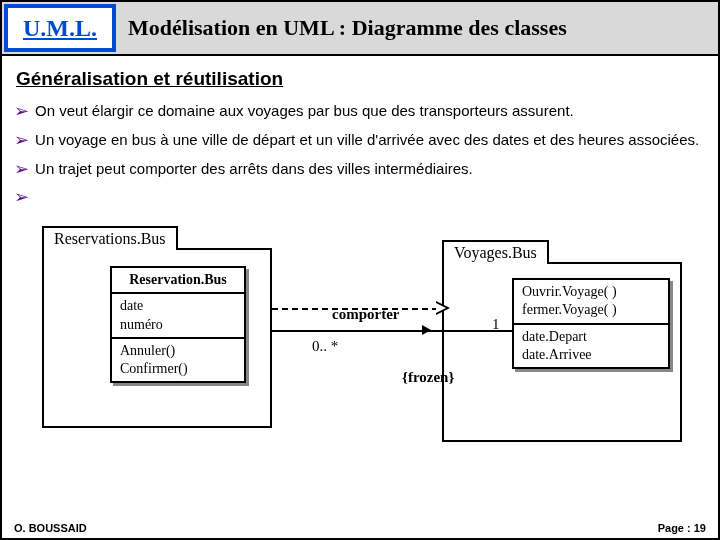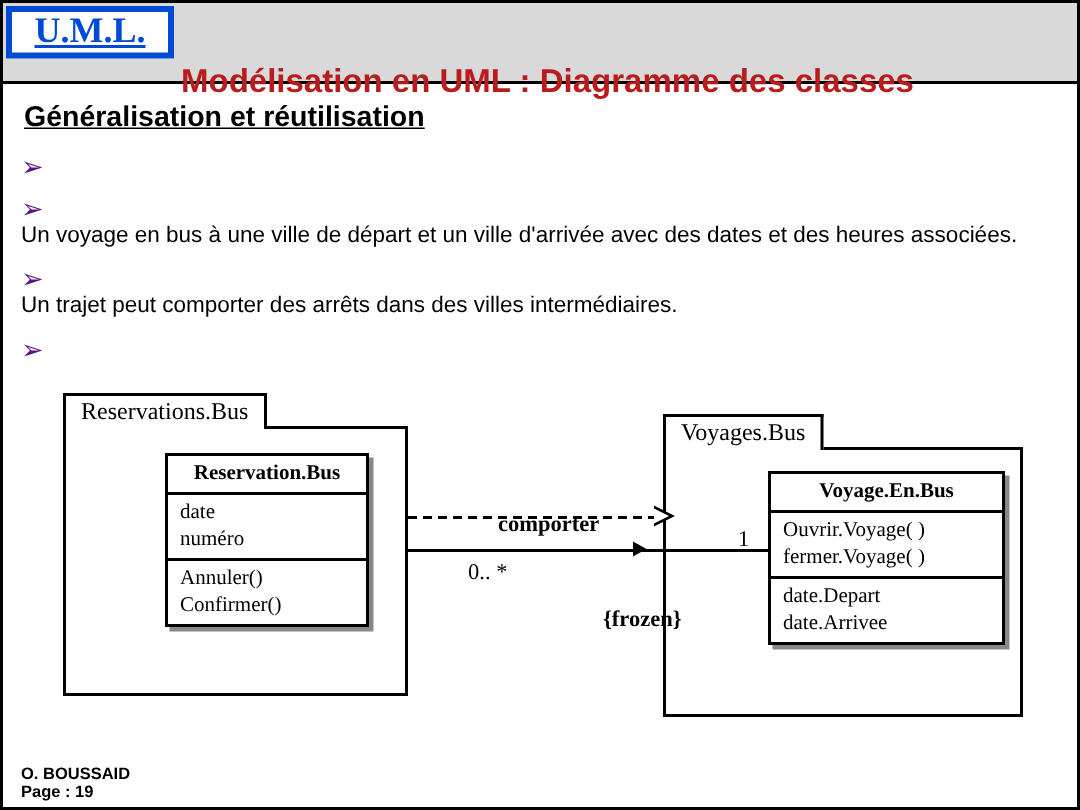--- a/index.html
+++ b/index.html
@@ -1,15 +1,15 @@
 <!DOCTYPE html>
 <html><head>
 <meta charset="utf-8">
 <style>
-  * { box-sizing: border-box; margin: 0; padding: 0; flex-direction: column; }
+  * { box-sizing: border-box; margin: 0; padding: 0; }
   body {
     width: 720px; height: 540px;
     background: #fff;
     font-family: Arial, Helvetica, sans-serif;
     border: 2px solid #000;
     position: relative;
     overflow: hidden;
   }
   .header {
     display: flex;
@@ -30,24 +30,24 @@
     font-size: 24px;
     color: #004ad6;
     text-decoration: underline;
     margin: 2px;
   }
   .title {
     flex: 1;
     display: flex;
     align-items: center;
     padding-left: 10px;
-    font-family: Liberation Sans, sans-serif;
+    font-family: Liberation Serif, serif;
     font-weight: 700;
     font-size: 22px;
-    color: #b91c1c;
+    color: #000000;
   }
   .subtitle {
     padding: 12px 14px 6px 14px;
     font-size: 19px;
     font-weight: 700;
     text-decoration: underline;
   }
   .bullets {
     padding: 6px 16px 4px 12px;
   }
@@ -154,20 +154,21 @@
 <div class="header">
   <div class="logo">U.M.L.</div>
   <div class="title">Modélisation en UML : Diagramme des classes</div>
 </div>
 
 <div class="subtitle">Généralisation et réutilisation</div>
 
 <div class="bullets">
   <div class="bullet">
       <span class="mark">➢</span>
+      <span>On veut élargir ce domaine aux voyages par bus que des transporteurs assurent.</span>
     </div>
   <div class="bullet">
       <span class="mark">➢</span>
       <span>Un voyage en bus à une ville de départ et un ville d'arrivée avec des dates et des heures associées.</span>
     </div>
   <div class="bullet">
       <span class="mark">➢</span>
       <span>Un trajet peut comporter des arrêts dans des villes intermédiaires.</span>
     </div>
   <div class="bullet">
@@ -190,21 +191,20 @@
 
   <div class="cls" style="left:98px; top:46px; width:136px;">
     <div class="row hdr">Reservation.Bus</div>
     <div class="row" style="white-space:pre-line">date
 numéro</div>
     <div class="row" style="white-space:pre-line">Annuler()
 Confirmer()</div>
   </div>
 
   <div class="cls" style="left:500px; top:58px; width:158px;">
-    <div class="row hdr">Voyage.En.Bus</div>
     <div class="row" style="white-space:pre-line">Ouvrir.Voyage( )
 fermer.Voyage( )</div>
     <div class="row" style="white-space:pre-line">date.Depart
 date.Arrivee</div>
   </div>
 
   <div class="solid-line" style="left:258px; top:110px; width:242px;"></div>
   <div class="tri" style="left:410px; top:105px;"></div>
 
   <div class="assoc-label" style="left:320px; top:86px; font-weight:700;">comporter</div>

